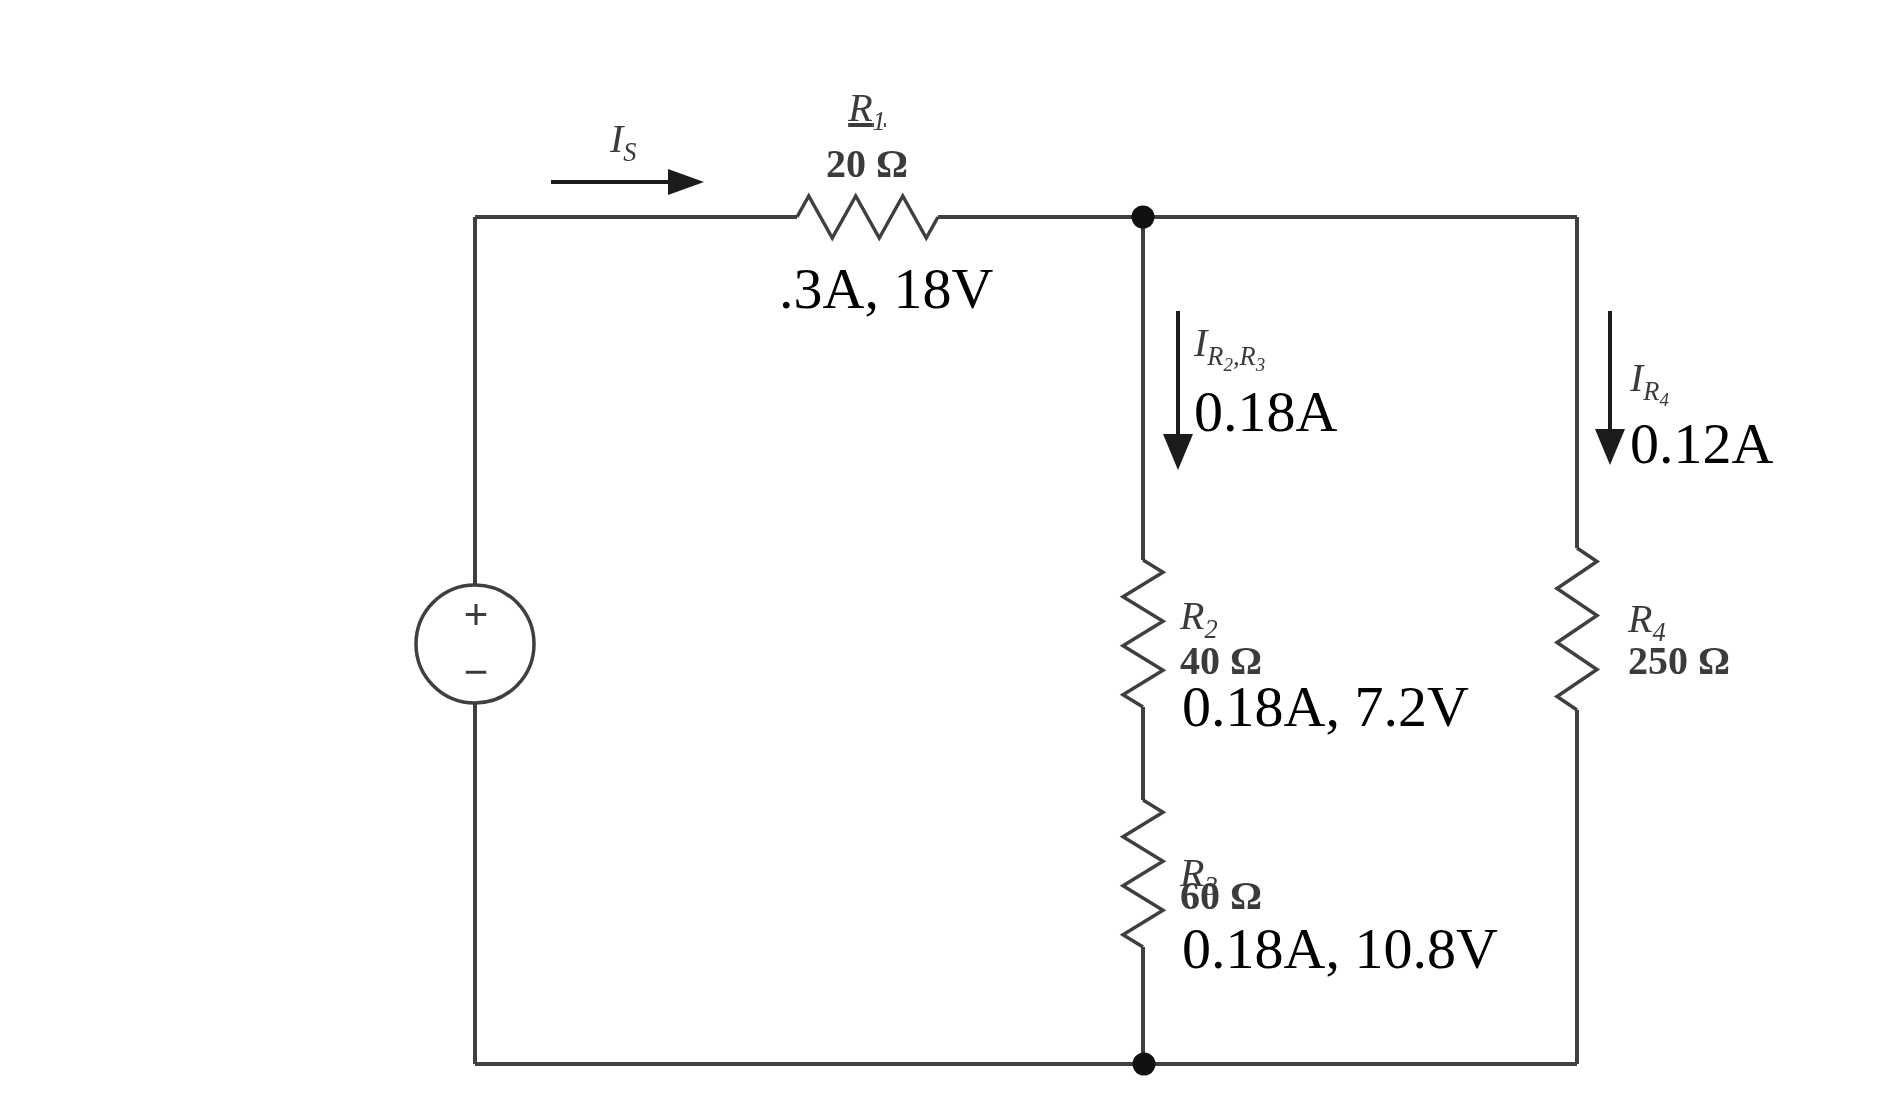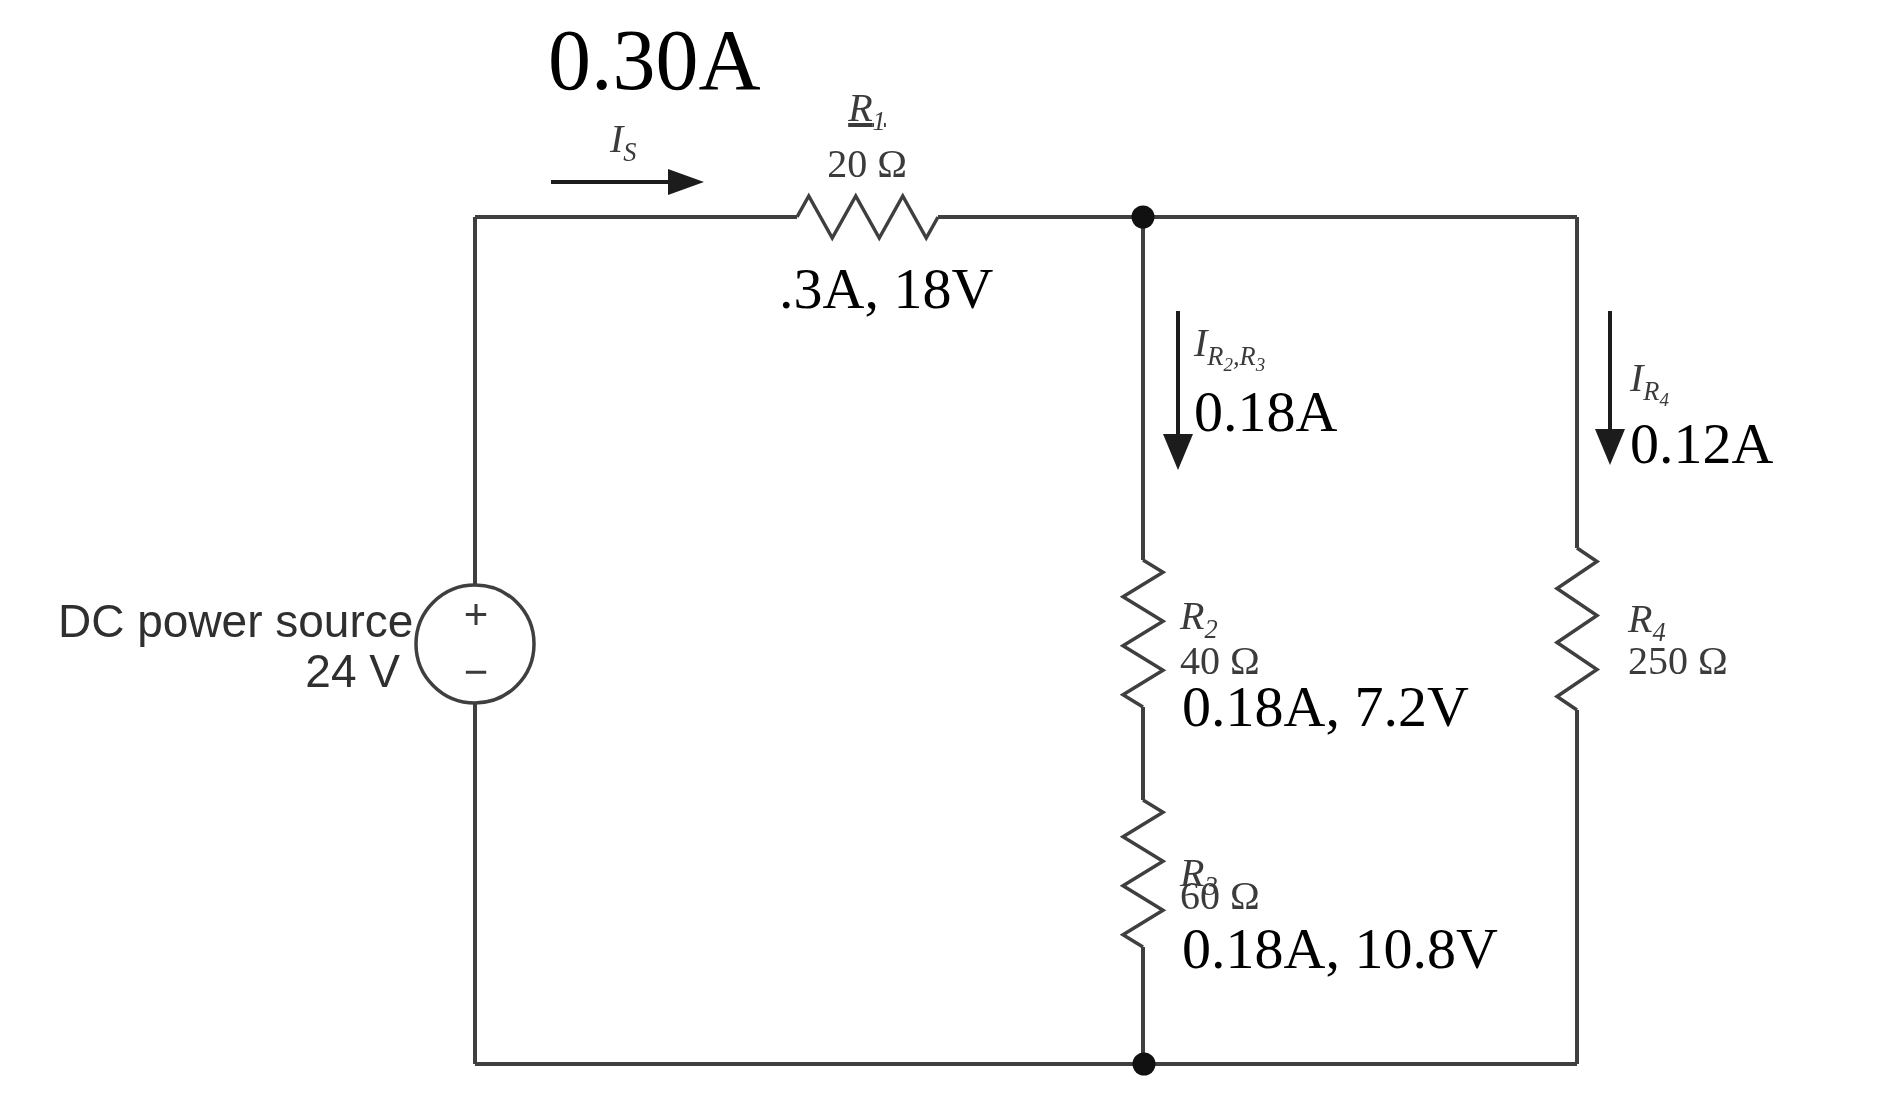--- a/index.html
+++ b/index.html
@@ -14,21 +14,21 @@
   .lbl{position:absolute;white-space:nowrap;line-height:1;}
   .serif{font-family:"Liberation Serif", serif;}
   .sans{font-family:"Liberation Sans", sans-serif;}
   .it{font-style:italic;}
   .fig{color:var(--figure-label,#3b3b3b);}
   .ann{color:var(--annotation,#000);font-family:"Liberation Serif", serif;font-size:58px;}
   .big{font-size:86px;}
   .sym{font-size:40px;}
   .sym sub{font-size:0.66em;line-height:0;}
   .sym sub .ssub{font-size:0.72em;line-height:0;vertical-align:sub;}
-  .ohm{font-size:40px;}
+  .ohm{font-size:40px;font-weight:bold;}
   .ctr{transform:translateX(-50%);}
   .dcbox{left:58px;top:596px;width:342px;text-align:right;font-size:46px;line-height:50px;color:var(--source-label,#2f2f2f);}
   .pm{position:absolute;font-family:"Liberation Sans", sans-serif;font-size:42px;color:var(--figure-label,#333);transform:translate(-50%,-50%);line-height:1;}
 </style>
 </head>
 <body>
 
 <div class="canvas">
 
   <svg width="1879" height="1102" viewBox="0 0 1879 1102">
@@ -65,38 +65,33 @@
     <g style="stroke:var(--arrow,#1c1c1c);fill:var(--arrow,#1c1c1c)">
       <path d="M1178,311 V436" fill="none" stroke-width="4"></path>
       <polygon points="1163,434 1193,434 1178,470" stroke="none"></polygon>
     </g>
     <g style="stroke:var(--arrow,#1c1c1c);fill:var(--arrow,#1c1c1c)">
       <path d="M1610,311 V431" fill="none" stroke-width="4"></path>
       <polygon points="1595,429 1625,429 1610,465" stroke="none"></polygon>
     </g>
   </svg>
 
-  <div class="lbl serif big ann" style="left:548px;top:17px;">0.30A</div>
 
   <div class="lbl serif sym it fig" style="left:610px;top:119px;"><span>I</span><sub>S</sub></div>
 
   <div class="lbl serif sym it fig ctr" style="left:867px;top:88px;text-decoration:underline;"><span>R</span><sub>1</sub></div>
   <div class="lbl serif ohm fig ctr" style="left:867px;top:144px;">20 Ω</div>
   <div class="lbl ann" style="left:779px;top:260px;font-family:Liberation Serif, serif;">.3A, 18V</div>
 
   <div class="lbl serif sym it fig" style="left:1194px;top:323px;"><span>I</span><sub><span class="it">R</span><sub class="ssub">2</sub><span>,</span><span class="it">R</span><sub class="ssub">3</sub></sub></div>
   <div class="lbl ann" style="left:1194px;top:383px;">0.18A</div>
 
   <div class="lbl serif sym it fig" style="left:1630px;top:358px;"><span>I</span><sub><span class="it">R</span><sub class="ssub">4</sub></sub></div>
   <div class="lbl ann" style="left:1630px;top:415px;">0.12A</div>
 
-  <div class="lbl sans dcbox">
-    <span>DC power source</span><br>
-    <span>24 V</span>
-  </div>
 
   <span class="pm" style="left:476px;top:615px;">+</span>
   <span class="pm" style="left:476px;top:672px;">−</span>
 
   <div class="lbl serif sym it fig" style="left:1180px;top:596px;"><span>R</span><sub>2</sub></div>
   <div class="lbl serif ohm fig" style="left:1180px;top:641px;">40 Ω</div>
   <div class="lbl ann" style="left:1182px;top:678px;">0.18A, 7.2V</div>
 
   <div class="lbl serif sym it fig" style="left:1180px;top:837px;margin-top:16px;"><span>R</span><sub>3</sub></div>
   <div class="lbl serif ohm fig" style="left:1180px;top:876px;">60 Ω</div>

